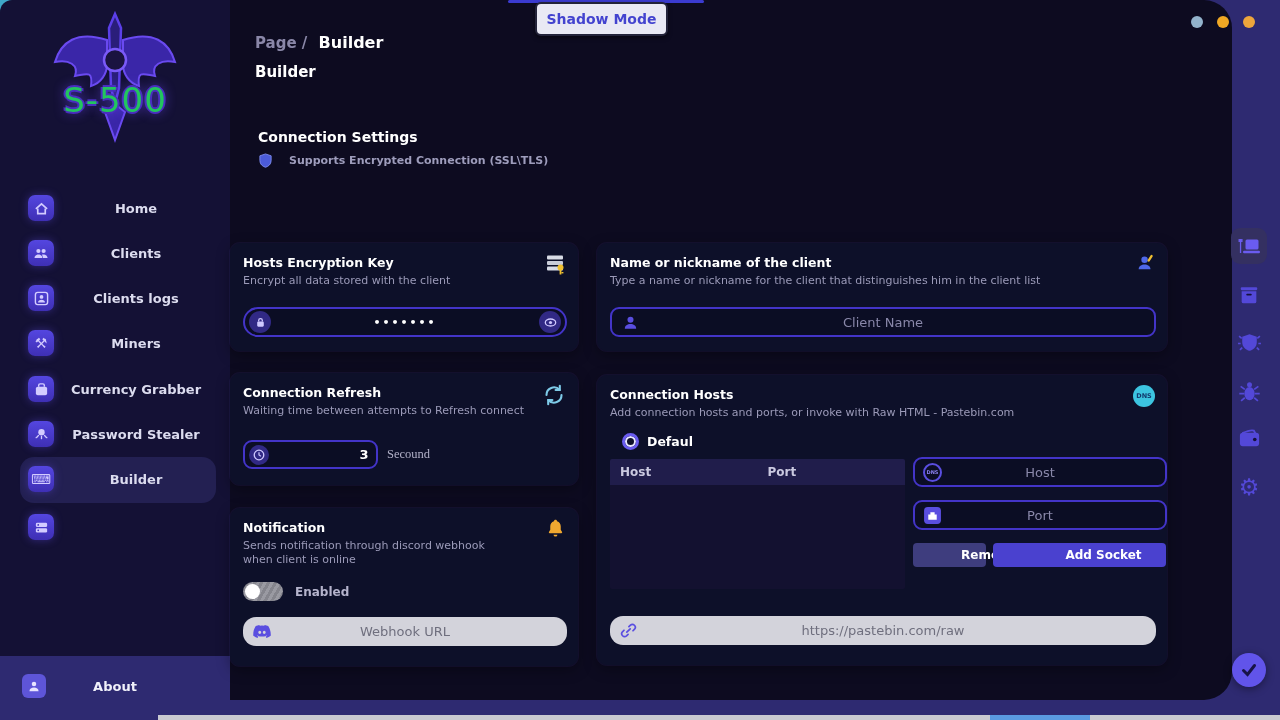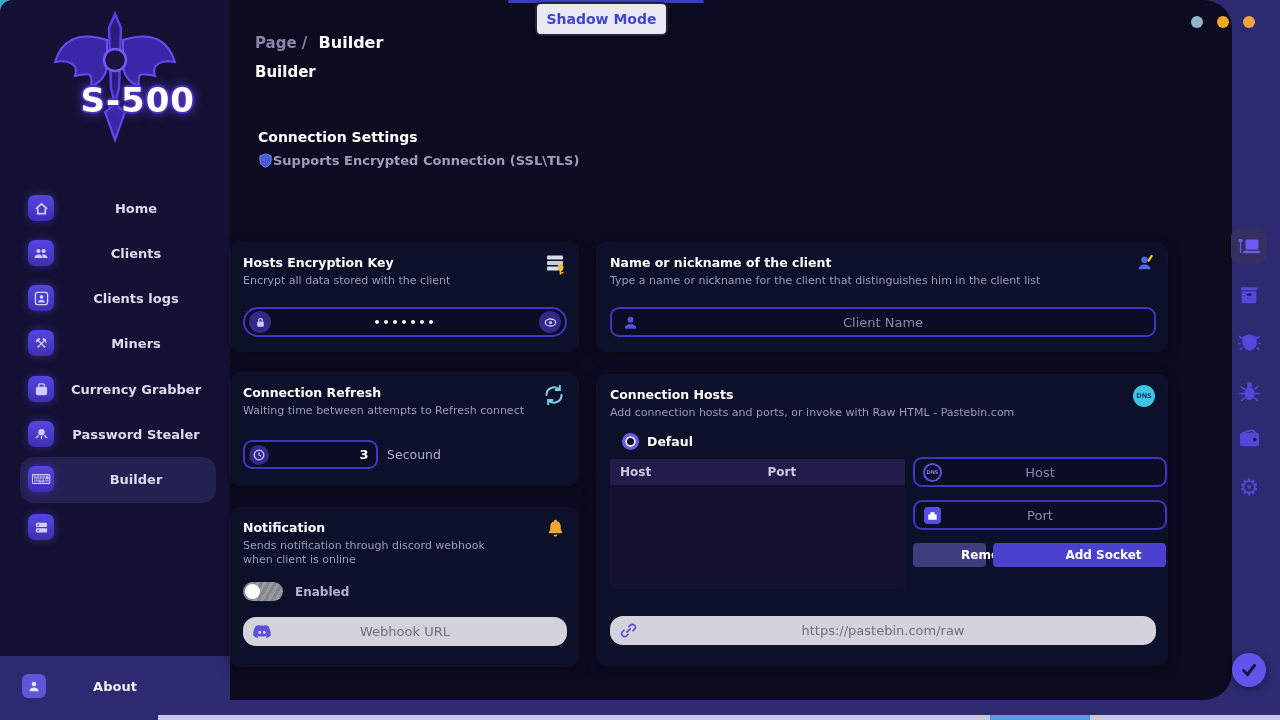--- a/index.html
+++ b/index.html
@@ -32,22 +32,22 @@
     left:535px; top:2px; width:133px; height:34px;
     background:#e9e9f4; border:2px solid #23233a; border-radius:6px;
     color:#4343cf; font-weight:bold; font-size:14px;
     display:flex; align-items:center; justify-content:center;
     box-shadow:0 2px 4px rgba(0,0,0,.5);
   }
 
   
   .logo-wrap { left:35px; top:8px; width:160px; height:140px; }
   .logo-text {
-    position:absolute; left:0; right:0; top:72px; text-align:right;
-    color:#ffffff; font-weight:bold; font-size:34px; letter-spacing:1px;
+    position:absolute; left:0; right:0; top:72px; text-align:center;
+    color:#22c55e; font-weight:normal; font-size:34px; letter-spacing:1px;
     text-shadow:-2px 0 #4a2ec0, 2px 0 #4a2ec0, 0 -2px #4a2ec0, 0 2px #4a2ec0, 0 0 12px #6a4af0;
   }
 
   
   .side-item { left:0; width:230px; height:45px; cursor:pointer; }
   .side-item .pill { position:absolute; left:20px; right:14px; top:0; bottom:0; border-radius:14px; }
   .side-item.active .pill { background:#232052; }
   .mi-icon {
     position:absolute; left:28px; top:9px; width:26px; height:26px; border-radius:7px;
     background:linear-gradient(180deg,#5446e0,#3e2fb4);
@@ -64,22 +64,22 @@
     background:#5e55d8; display:flex; align-items:center; justify-content:center; }
   .about-label { position:absolute; left:60px; right:60px; top:0; height:28px;
     display:flex; align-items:center; justify-content:center;
     color:#f0f0fa; font-weight:bold; font-size:13px; }
 
   
   .breadcrumb { left:255px; top:33px; font-size:15px; color:#8a87a8; font-weight:bold; }
   .breadcrumb .crumb-current { color:#fff; font-size:16px; margin-left:6px; }
   .page-title { left:255px; top:63px; color:#fff; font-weight:bold; font-size:15px; }
   .section-title { left:258px; top:129px; color:#fff; font-weight:bold; font-size:14px; }
-  .section-sub { left:258px; top:153px; display:flex; align-items:center; gap:0;
-    color:#9e9dbc; font-weight:bold; font-size:13px; }
+  .section-sub { left:258px; top:153px; display:flex; align-items:center; gap:16px;
+    color:#9e9dbc; font-weight:bold; font-size:11px; }
 
   
   .card { position:absolute; background:#0d1029; border-radius:10px;
     box-shadow:0 0 0 1px rgba(70,60,150,.14), 0 4px 14px rgba(0,0,0,.35); }
   .card-title { position:absolute; left:13px; top:12px; color:#fff; font-weight:bold; font-size:12.5px; }
   .card-sub { position:absolute; left:13px; top:31px; color:#9b9ab8; font-size:11px; white-space:pre-line; line-height:1.25; }
   .card-corner { position:absolute; right:12px; top:10px; }
 
   
   .inp-outline { position:absolute; height:30px; border:2px solid #4334c8; border-radius:9px;
@@ -134,21 +134,21 @@
     display:flex; align-items:center; justify-content:center; margin:0 4px 0 8px; flex:none; }
 
   
   .rail-ic { width:36px; height:36px; display:flex; align-items:center; justify-content:center; cursor:pointer; }
   .rail-ic.hl { background:#343061; border-radius:9px; }
   .rail-gear { font-size:23px; color:#5348d8; font-weight:bold; }
   .check-btn { left:1232px; top:653px; width:34px; height:34px; border-radius:50%;
     background:#6154ea; display:flex; align-items:center; justify-content:center; cursor:pointer;
     box-shadow:0 2px 8px rgba(0,0,0,.4); }
 
-  .unit-label { position:absolute; color:#b2b1c8; font-size:12.5px; }
+  .unit-label { position:absolute; color:#b2b1c8; font-size:12.5px;font-family:Liberation Serif, serif; }
 </style>
 </head>
 <body>
 
 <div class="abs corner-teal"></div>
 <div class="abs sidebar-panel"></div>
 <div class="abs main-panel"></div>
 <div class="abs taskbar"></div>
 <div class="abs taskbar-accent"></div>
 

